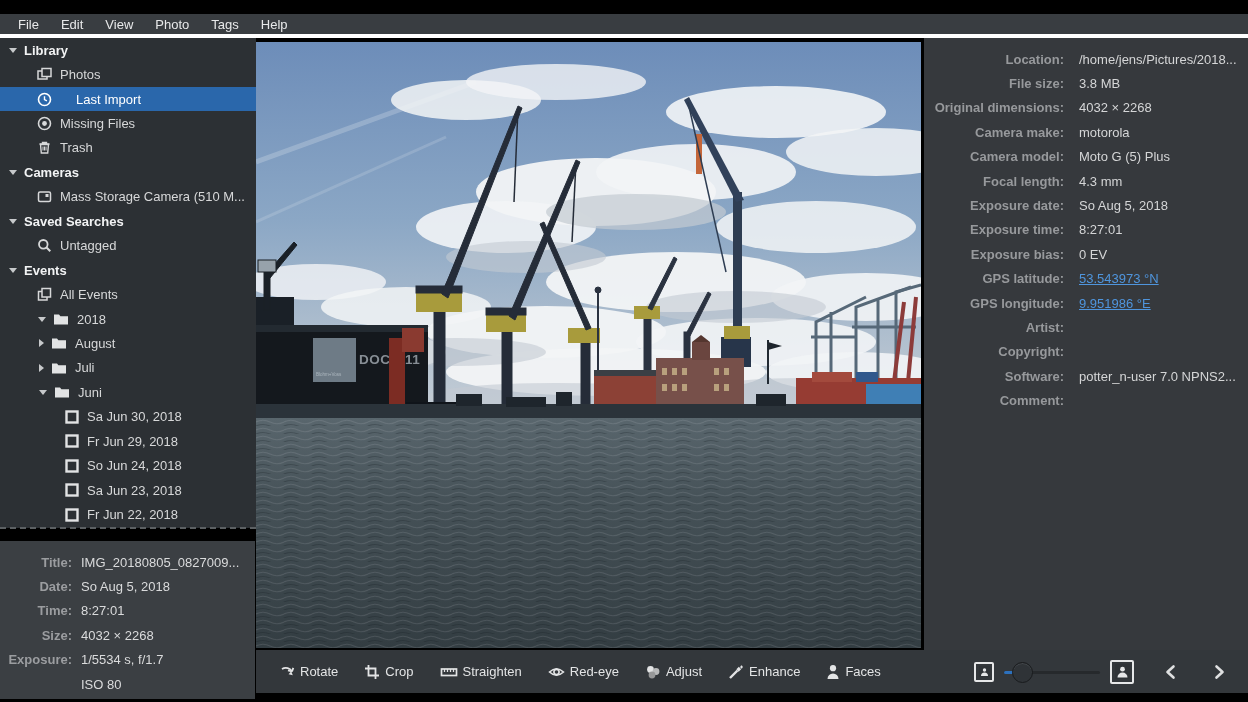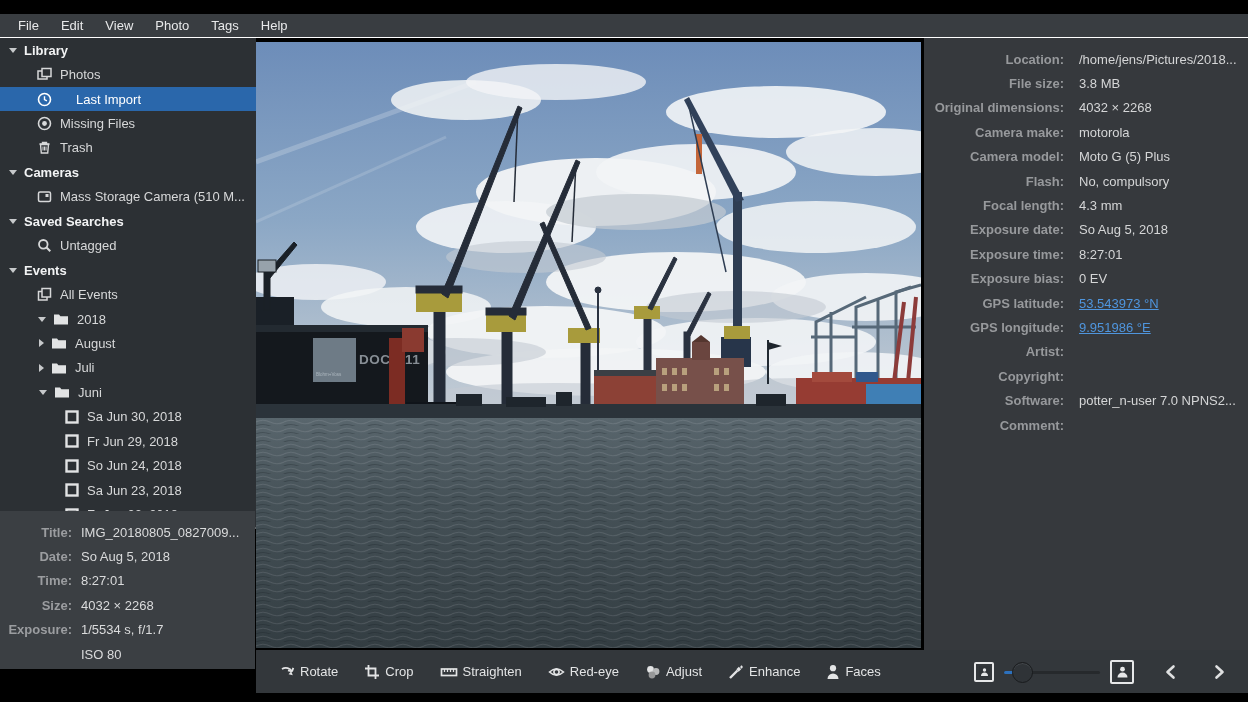--- a/index.html
+++ b/index.html
@@ -2,21 +2,21 @@
 <html><head>
 <meta charset="utf-8">
 <style>
   * { margin:0; padding:0; box-sizing:border-box; }
   html,body { width:1248px; height:702px; background:#000; overflow:hidden;
               font-family:"Liberation Sans", sans-serif; }
   .abs { position:absolute; }
 
   
   #menubar { position:absolute; top:14px; left:0; width:1248px; height:24px;
-             background:#393d41; border-bottom:1px solid #ffffff;
+             background:#393d41; border-bottom:4px solid #ffffff;
              display:flex; align-items:center; padding-left:7px; }
   .menu-item { color:#e8e9ea; font-size:13px; padding:0 11px; cursor:default; }
 
   
   #sidebar { position:absolute; top:38px; left:0; width:288px; height:490px;
              background:#2c3034; overflow:hidden; }
   .srow { height:24.45px; display:flex; align-items:center; color:#d7d8d9;
           font-size:13px; white-space:nowrap; }
   .srow.header { font-weight:bold; color:#f2f3f4; padding-left:9px; }
   .srow.selected { background:#2a67ab; color:#ffffff;gap:16px; }
@@ -27,21 +27,21 @@
   .ind1 { padding-left:37px; }
   .ind2018 { padding-left:38px; }
   .indmonth { padding-left:39px; }
   .inddate { padding-left:65px; }
   #sidebar-scrollbar { position:absolute; right:2px; top:242px; width:3px; height:222px;
                        background:#6a6e72; border-radius:2px; }
   #sidebar-splitter { position:absolute; top:527px; left:0; width:256px; height:3px;
                       border-top:2px dashed #5c6063; background:transparent; }
 
   
-  #info-panel { position:absolute; top:511px; left:0; width:255px; height:158px;
+  #info-panel { position:absolute; top:541px; left:0; width:255px; height:158px;
                 background:#3b3f43; padding-top:9px; }
   .irow { display:flex; height:24.4px; align-items:center; font-size:13px; }
   .irow .lbl { width:72px; text-align:right; color:#9b9da0; font-weight:bold; flex:none; }
   .irow .val { margin-left:9px; color:#dadbdc; white-space:nowrap; overflow:hidden; }
 
   
   #viewport { position:absolute; top:38px; left:256px; width:667px; height:612px;
               background:#000; }
   #photo { position:absolute; top:4px; left:0; width:665px; height:606px; }
 
@@ -447,24 +447,20 @@
   </div>
   <div class="drow">
     <span class="lbl">Camera make:</span>
     <span class="val">motorola</span>
   </div>
   <div class="drow">
     <span class="lbl">Camera model:</span>
     <span class="val">Moto G (5) Plus</span>
   </div>
   <div class="drow">
-    <span class="lbl">Flash:</span>
-    <span class="val">No, compulsory</span>
-  </div>
-  <div class="drow">
     <span class="lbl">Focal length:</span>
     <span class="val">4.3 mm</span>
   </div>
   <div class="drow">
     <span class="lbl">Exposure date:</span>
     <span class="val">So Aug 5, 2018</span>
   </div>
   <div class="drow">
     <span class="lbl">Exposure time:</span>
     <span class="val">8:27:01</span>

